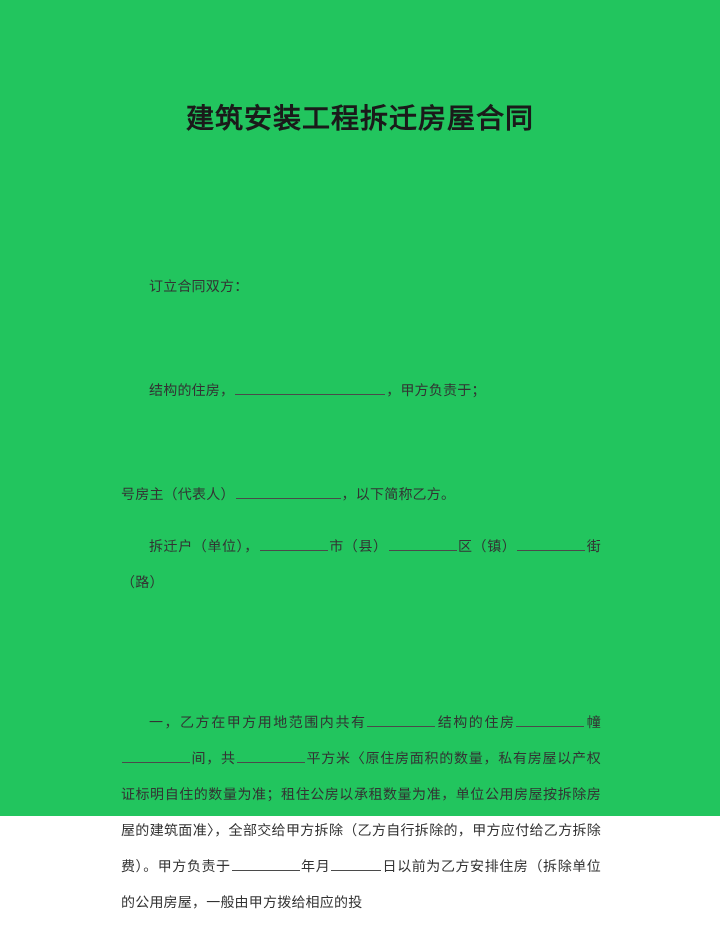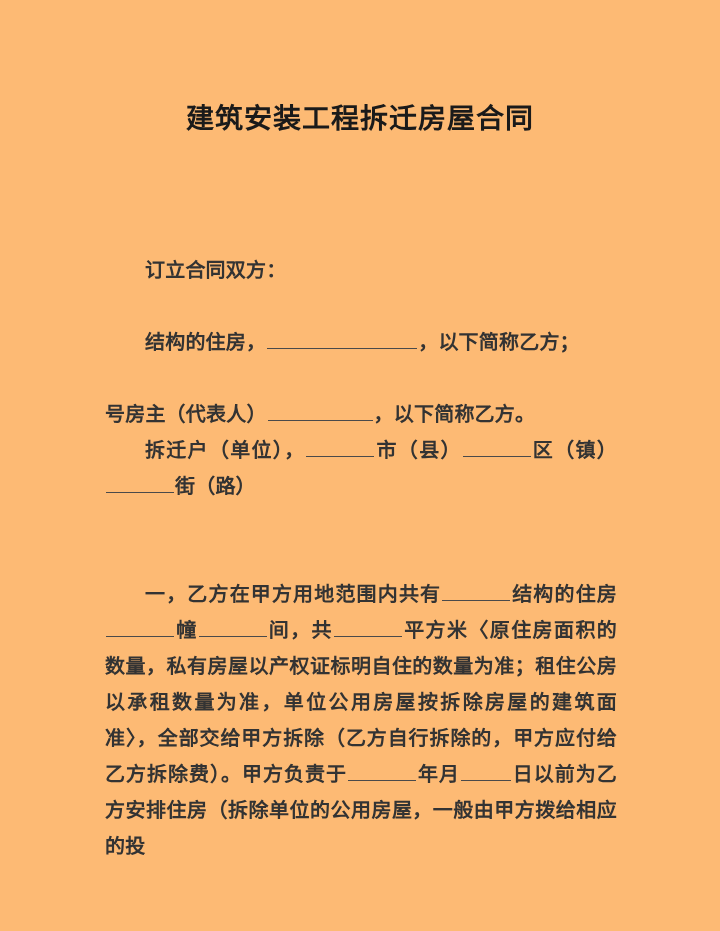--- a/index.html
+++ b/index.html
@@ -13,22 +13,22 @@
     height: 931px;
     overflow: hidden;
     font-family: "Liberation Sans", "DejaVu Sans", sans-serif;
     color: #333333;
     -webkit-font-smoothing: antialiased;
   }
 
   .page {
     position: relative;
     width: 720px;
-    height: 931px;
-    background: #fdba74;
+    height: 816px;
+    background: #22c55e;
     box-sizing: border-box;
   }
 
   
   .doc-title {
     position: absolute;
     top: 80px;
     left: 0;
     width: 720px;
     text-align: center;
@@ -42,28 +42,27 @@
 
   
   .doc-body {
     position: absolute;
     top: 252px;
     left: 105px;
     width: 512px;
   }
 
   .para {
-    margin: 0;
-    font-size: 20px;
+    margin: 16px;
+    font-size: 14px;
     line-height: 36px;
     text-align: justify;
     text-justify: inter-ideograph;
     letter-spacing: 0.2px;
     color: #333333;
-    font-weight: bold;
   }
 
   
   .gap-1 { height: 36px; }
   .gap-2 { height: 36px; }
 
   .indent { text-indent: 2em; }
 
   
   .blank {
@@ -86,21 +85,21 @@
 
   <h1 class="doc-title">建筑安装工程拆迁房屋合同</h1>
 
   <div class="doc-body">
 
     <p class="para indent">订立合同双方：</p>
 
     <div class="gap-1"></div>
 
     <p class="para indent">
-      <span>结构的住房，</span><span class="blank blank-xl"></span><span>，以下简称乙方；</span>
+      <span>结构的住房，</span><span class="blank blank-xl"></span><span>，甲方负责于；</span>
     </p>
 
     <div class="gap-2"></div>
 
     <p class="para">
       <span>号房主（代表人）</span><span class="blank blank-l"></span><span>，以下简称乙方。</span>
     </p>
 
     <p class="para indent">
       <span>拆迁户（单位），</span><span class="blank blank-s"></span><span>市（县）</span><span class="blank blank-s"></span><span>区（镇）</span><span class="blank blank-s"></span><span>街（路）</span>

